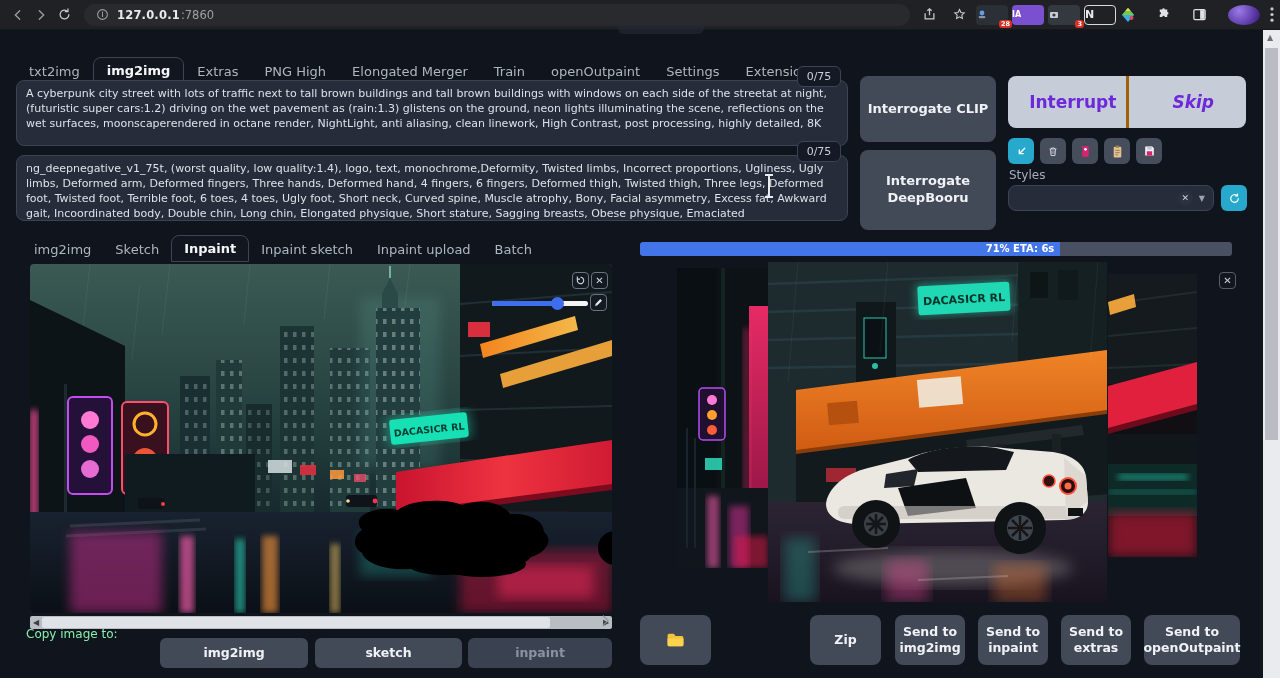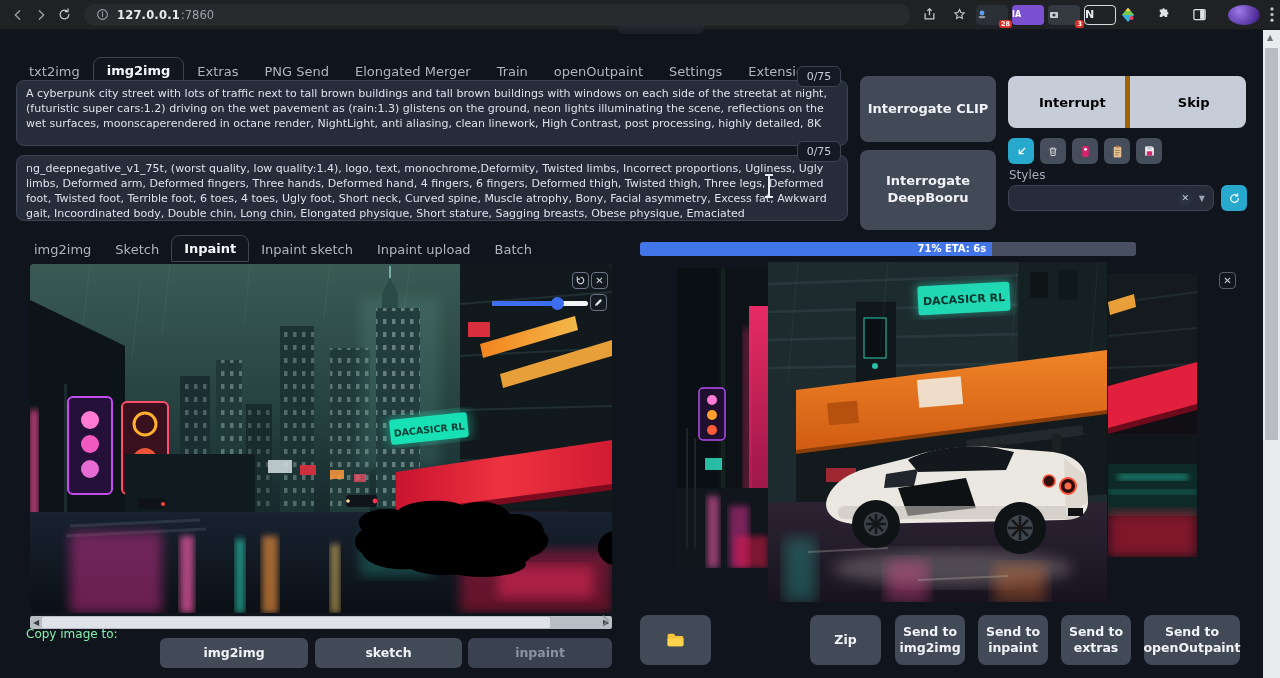--- a/index.html
+++ b/index.html
@@ -28,22 +28,22 @@
   #tabs{position:absolute;left:16px;top:56px;display:flex;align-items:flex-end;height:28px;}
   .tab{padding:5px 13px;font-size:13px;color:#aeb6c2;cursor:pointer;white-space:nowrap;}
   .tab.active{color:#f3f5f8;font-weight:bold;border:1px solid #3c4456;border-radius:8px 8px 0 0;background:#11161f;}
 
   
   textarea.prompt{position:absolute;left:16px;width:832px;background:#262c3a;border:1px solid #3c4454;border-radius:8px;color:#dde1e9;font-size:11px;line-height:1.35;padding:6px 9px;resize:none;overflow:hidden;outline:none;}
   .counter{position:absolute;width:44px;height:21px;background:#141925;border:1px solid #3c4454;border-radius:6px;color:#c9cfdb;font-size:11px;display:flex;align-items:center;justify-content:center;}
 
   .gbtn{position:absolute;background:#424a58;border:none;border-radius:8px;color:#f0f2f6;font-size:13px;font-weight:bold;display:flex;align-items:center;justify-content:center;text-align:center;cursor:pointer;line-height:1.3;}
   #interrupt-skip{position:absolute;left:1008px;top:76px;width:238px;height:52px;border-radius:8px;overflow:hidden;display:flex;}
-  #interrupt-skip .half{flex:1;background:#c7cdd8;color:#000000;font-size:13px;font-weight:bold;display:flex;align-items:center;justify-content:center;cursor:pointer;padding-left:12px;}
-  #interrupt-skip .half + .half{border-left:5px solid #a16207;}
+  #interrupt-skip .half{flex:1;background:#c7cdd8;color:#6d28d9;font-size:17px;font-weight:bold;display:flex;align-items:center;justify-content:center;cursor:pointer;padding-left:12px;}
+  #interrupt-skip .half + .half{border-left:3px solid #a16207;font-style:italic;}
 
   .mini{position:absolute;top:138px;width:26px;height:26px;border-radius:6px;background:#464d5b;display:flex;align-items:center;justify-content:center;cursor:pointer;}
   .mini.teal{background:#27a9cd;}
 
   #styles-label{position:absolute;left:1009px;top:168px;font-size:12px;color:#a6aebc;}
   #styles-box{position:absolute;left:1008px;top:185px;width:206px;height:26px;background:#262c3a;border:1px solid #3c4454;border-radius:8px;display:flex;align-items:center;justify-content:flex-end;padding:0 8px;gap:6px;cursor:pointer;}
   #styles-clear{width:15px;height:15px;border-radius:50%;background:#2a3140;color:#cdd3dd;font-size:9px;display:flex;align-items:center;justify-content:center;cursor:pointer;}
   #styles-caret{color:#9aa3b2;font-size:8px;}
   #styles-refresh{position:absolute;left:1221px;top:185px;width:26px;height:26px;border-radius:6px;background:#27a9cd;display:flex;align-items:center;justify-content:center;cursor:pointer;}
 
@@ -63,21 +63,21 @@
   #cv-scroll .thumb{position:absolute;left:12px;top:1px;height:11px;width:508px;background:#dfe2e7;border-radius:2px;}
   #cv-scroll .arr{position:absolute;top:0;width:12px;height:13px;color:#3c4043;font-size:8px;display:flex;align-items:center;justify-content:center;cursor:pointer;}
   #cv-grip{position:absolute;left:600px;top:617px;width:11px;height:11px;border-right:2px solid #8d939c;border-bottom:2px solid #8d939c;opacity:.8;transform:translate(-2px,-2px) rotate(-45deg) scale(.7);}
 
   
   #copy-label{position:absolute;left:26px;top:627px;font-size:12px;color:#86efac;}
   .copy-btn{height:30px;top:638px;border-radius:6px;font-size:12.5px;}
   .copy-btn.disabled{background:#3a4150;color:#8b93a2;cursor:default;}
 
   
-  #progress{position:absolute;left:640px;top:242px;width:496px;height:14px;background:#495061;border-radius:3px;overflow:hidden;}
+  #progress{position:absolute;left:640px;top:242px;width:592px;height:14px;background:#495061;border-radius:3px;overflow:hidden;}
   #progress-fill{position:relative;height:100%;background:#4276e8;border-radius:3px 0 0 3px;}
   #progress-fill span{position:absolute;right:6px;top:1px;color:#fff;font-size:10px;font-weight:bold;white-space:nowrap;}
 
   #gallery{position:absolute;left:640px;top:258px;width:600px;height:352px;}
   .thumb-img{position:absolute;overflow:hidden;cursor:pointer;}
   #gal-close{position:absolute;left:579px;top:14px;width:17px;height:17px;border-radius:4px;border:1px solid #565e6c;background:rgba(20,24,32,.6);color:#cfd4dc;font-size:10px;display:flex;align-items:center;justify-content:center;cursor:pointer;}
 
   .send-btn{top:615px;height:50px;border-radius:8px;font-size:12.5px;flex-direction:column;}
   .ibeam{position:absolute;left:765px;top:173px;width:8px;height:25px;pointer-events:none;}
   .ibeam:before{content:"";position:absolute;left:3px;top:2px;width:2px;height:21px;background:#e9ecf1;box-shadow:0 0 1px #000;}
@@ -174,21 +174,21 @@
       </div>
     </div>
   </div>
 
   <div class="abs" style="left:618px;top:24px;width:86px;height:10px;background:#262b34;border-radius:0 0 6px 6px;opacity:.55"></div>
 
   <nav id="tabs">
     <div class="tab">txt2img</div>
     <div class="tab active">img2img</div>
     <div class="tab">Extras</div>
-    <div class="tab">PNG Send</div>
+    <div class="tab">PNG High</div>
     <div class="tab">Elongated Merger</div>
     <div class="tab">Train</div>
     <div class="tab">openOutpaint</div>
     <div class="tab">Settings</div>
     <div class="tab">Extensions</div>
   </nav>
 
   <textarea class="prompt" style="top: 80px; height: 66px;" spellcheck="false">A cyberpunk city street with lots of traffic next to tall brown buildings and tall brown buildings with windows on each side of the streetat at night, (futuristic super cars:1.2) driving on the wet pavement as (rain:1.3) glistens on the ground, neon lights illuminating the scene, reflections on the wet surfaces, moonscaperendered in octane render, NightLight, anti aliasing, clean linework, High Contrast, post processing, highly detailed, 8K</textarea>
   <div class="counter" style="left:797px;top:66px">0/75</div>
 

